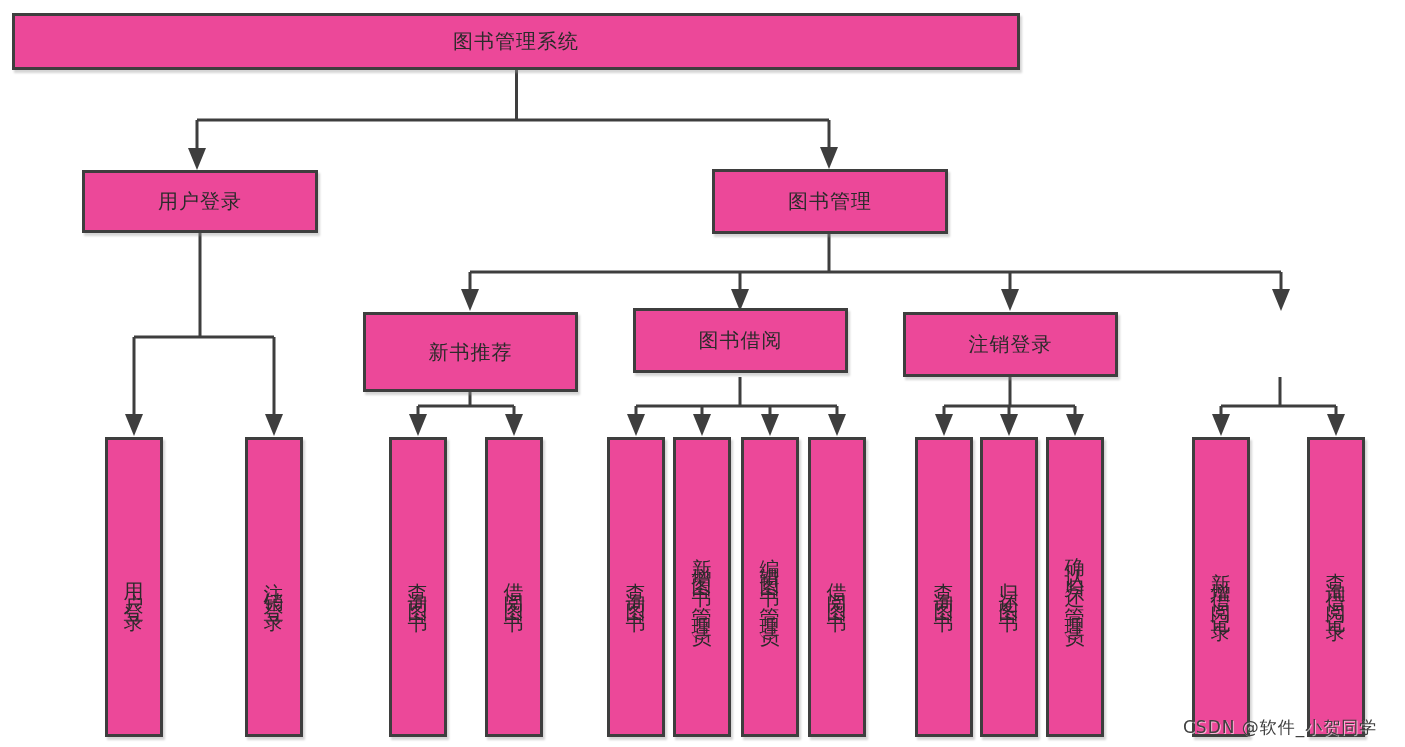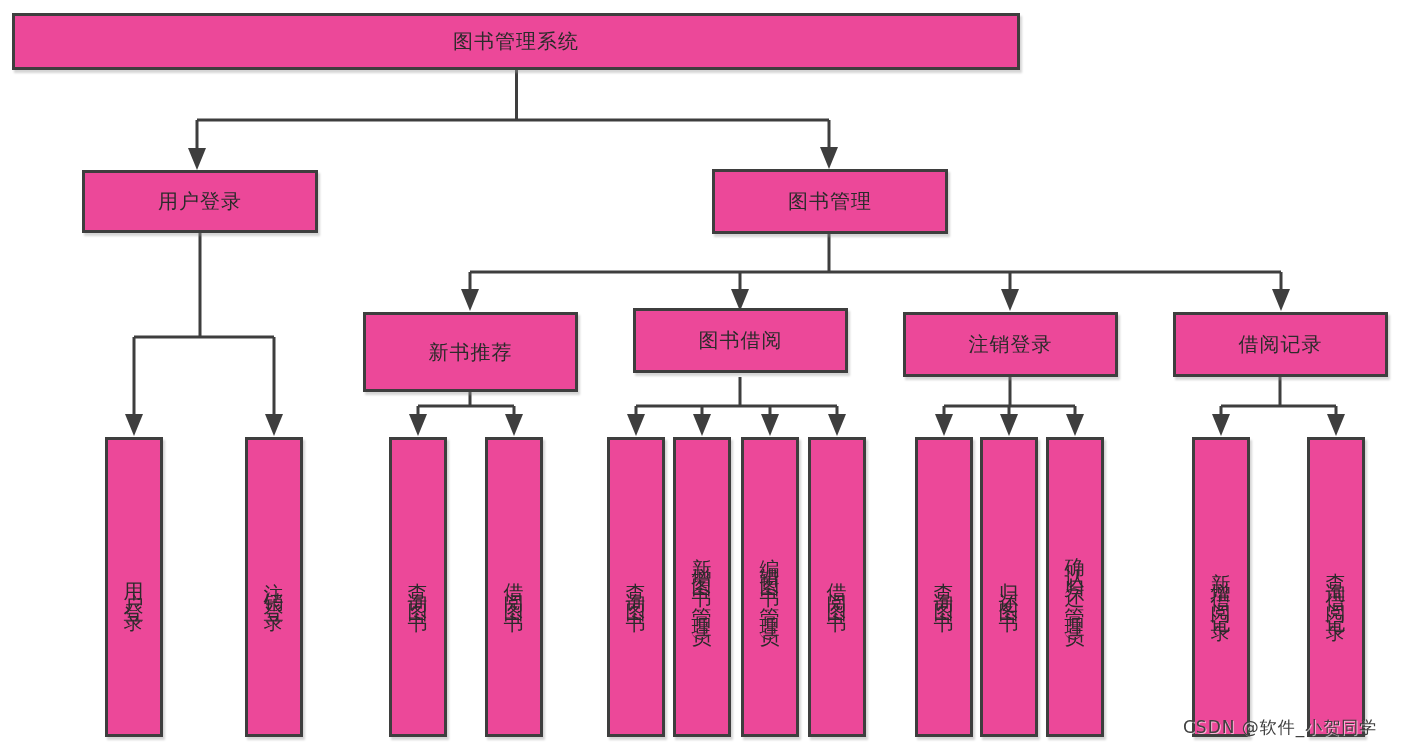--- a/index.html
+++ b/index.html
@@ -114,21 +114,20 @@
   </svg>
 
   <div class="node h n-root">图书管理系统</div>
 
   <div class="node h n-login">用户登录</div>
   <div class="node h n-mgmt">图书管理</div>
 
   <div class="node h n-g0">新书推荐</div>
   <div class="node h n-g1">图书借阅</div>
   <div class="node h n-g2">注销登录</div>
-  <div class="node h n-g3">借阅记录</div>
 
   <div class="node leaf lf0">用户登录</div>
   <div class="node leaf lf1">注销登录</div>
 
   <div class="node leaf lf2">查询图书</div>
   <div class="node leaf lf3">借阅图书</div>
 
   <div class="node leaf lf4">查询图书</div>
   <div class="node leaf lf5">新增图书（管理员）</div>
   <div class="node leaf lf6">编辑图书（管理员）</div>

